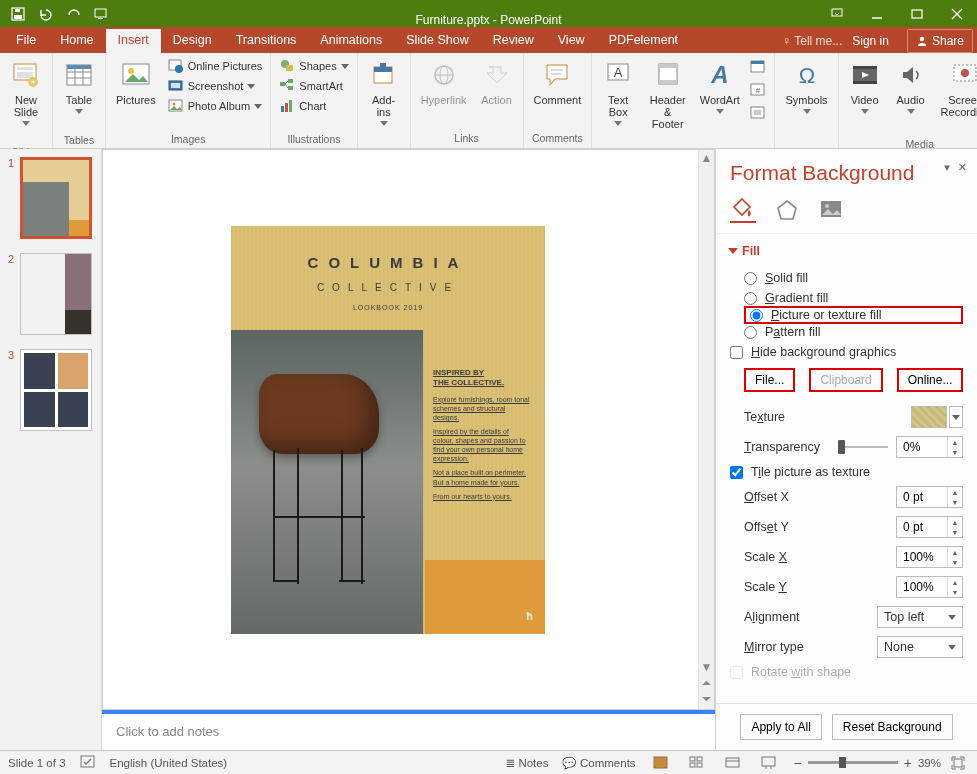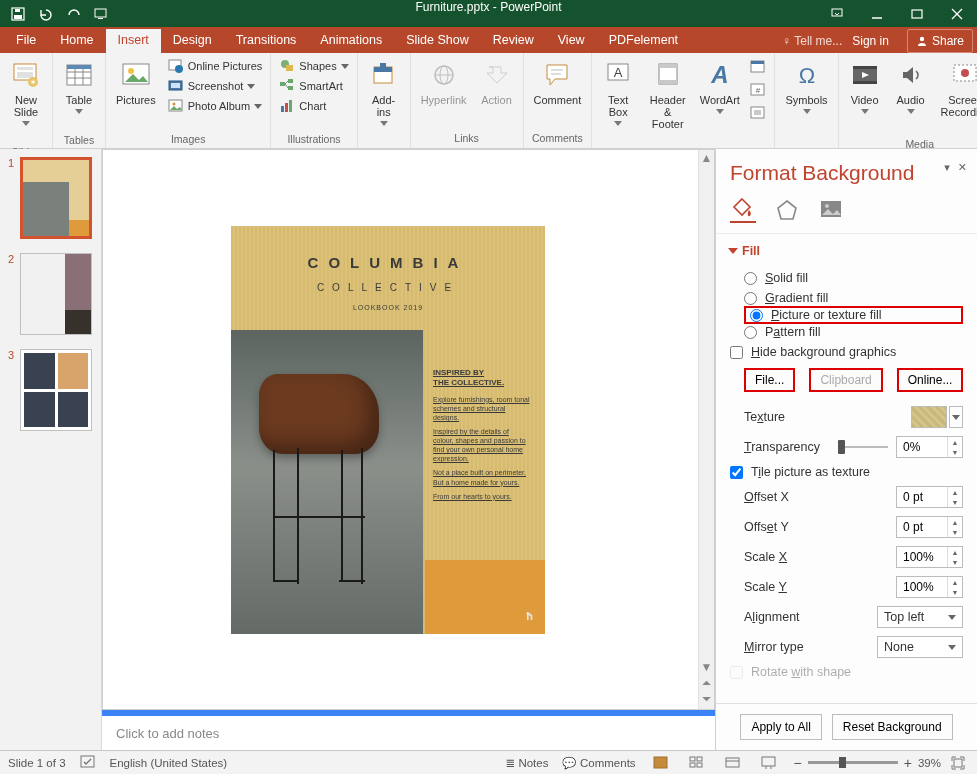--- a/index.html
+++ b/index.html
@@ -1,19 +1,19 @@
 <!DOCTYPE html>
 <html><head>
 <meta charset="utf-8">
 <style>
 * { box-sizing: border-box; margin: 0; padding: 0; font-family: "Segoe UI", Arial, sans-serif; }
 body { width: 977px; height: 774px; background: #f0f0f0; display: flex; flex-direction: column; overflow: hidden; font-size: 12px; }
 
 
-.titlebar { background: #14532d; height: 27px; display: flex; align-items: flex-start; color: #fff; position: relative; }
+.titlebar { background: #4d7c0f; height: 27px; display: flex; align-items: flex-end; color: #fff; position: relative; }
 .titlebar .qat { display: flex; align-items: center; gap: 0; padding-left: 4px; }
 .titlebar .qat .qbtn { width: 28px; height: 27px; display: flex; align-items: center; justify-content: center; cursor: pointer; }
 .titlebar .qat .qbtn svg { display:block; }
 .titlebar .title { position: absolute; left: 0; right: 0; text-align: center; font-size: 12px; pointer-events:none;}
 .titlebar .wincontrols { margin-left: auto; display: flex; }
 .titlebar .wincontrols .wbtn { width: 40px; height: 27px; display: flex; align-items: center; justify-content: center; cursor: pointer; }
 
 
 .menubar { background: #b7472a; height: 26px; display: flex; align-items: flex-end; color: #fff; padding: 0 4px; }
 .menubar .tab { padding: 4px 12px 6px; font-size: 12.5px; cursor: pointer; }
@@ -51,21 +51,21 @@
 .slide-title { position:absolute; top:28px; left:0; right:0; text-align:center; color:#3a3a3a; font-weight:700; letter-spacing:10px; font-size:15px;}
 .slide-sub { position:absolute; top:56px; left:0; right:0; text-align:center; color:#3a3a3a; letter-spacing:8px; font-size:10px;}
 .slide-small{ position:absolute; top:78px; left:0; right:0; text-align:center; color:#3a3a3a; font-size:7px; letter-spacing:1px;}
 .chair-photo { position:absolute; left:0; top:104px; width:192px; bottom:0; background:linear-gradient(180deg,#5c6560 0%,#8a8f8a 45%,#646a66 100%);}
 .chair-body { position:absolute; left:28px; top:44px; width:120px; height:80px; background:#6b3a1f; border-radius:18px 36px 24px 24px / 22px 40px 26px 26px; box-shadow:inset -10px -10px 20px rgba(0,0,0,0.35), 0 4px 8px rgba(0,0,0,0.3);}
 .chair-leg { position:absolute; background:#1a1a1a; }
 .textbox { position:absolute; right:8px; top:136px; width:110px; padding:6px; font-size:7px; line-height:1.3; color:#3a3a3a;text-decoration:underline;}
 .textbox .tb-h { font-weight:700; font-size:8px; margin-bottom:6px;}
 .orange-block { position:absolute; right:0; bottom:0; width:120px; height:74px; background:#df9b3b;}
 .orange-block .logo { position:absolute; right:12px; bottom:12px; font-size:11px; color:#e6e6e6; font-weight:bold;}
-.notespanel { height:40px; border-top:6px solid #3b82f6; background:#fff; padding:10px 14px; color:#888; font-size:13px;}
+.notespanel { height:40px; border-top:4px solid #3b82f6; background:#fff; padding:10px 14px; color:#888; font-size:13px;}
 
 
 .fmtpanel { width:262px; background:#fdfdfd; border-left:1px solid #d0d0d0; display:flex; flex-direction:column;}
 .fmtpanel .fhdr { padding:12px 14px 8px; }
 .fmtpanel .fhdr h1 { color:#c0442d; font-weight:400; font-size:21px; }
 .fmtpanel .tabicons { display:flex; gap:18px; padding:4px 14px 10px; border-bottom:1px solid #eee;}
 .fmtpanel .tabicons .tic { width:26px; height:26px; display:flex; align-items:center; justify-content:center; cursor:pointer; }
 .fmtpanel .tabicons .tic.active { border-bottom:2px solid #c0442d; padding-bottom:2px;}
 .fmtpanel .section { padding:10px 14px; overflow:auto; flex:1; font-size:12.5px; color:#333;}
 .fmtpanel .section-hdr { display:flex; align-items:center; gap:6px; color:#c0442d; font-weight:600; font-size:12.5px; margin-bottom:10px; cursor:pointer;}

